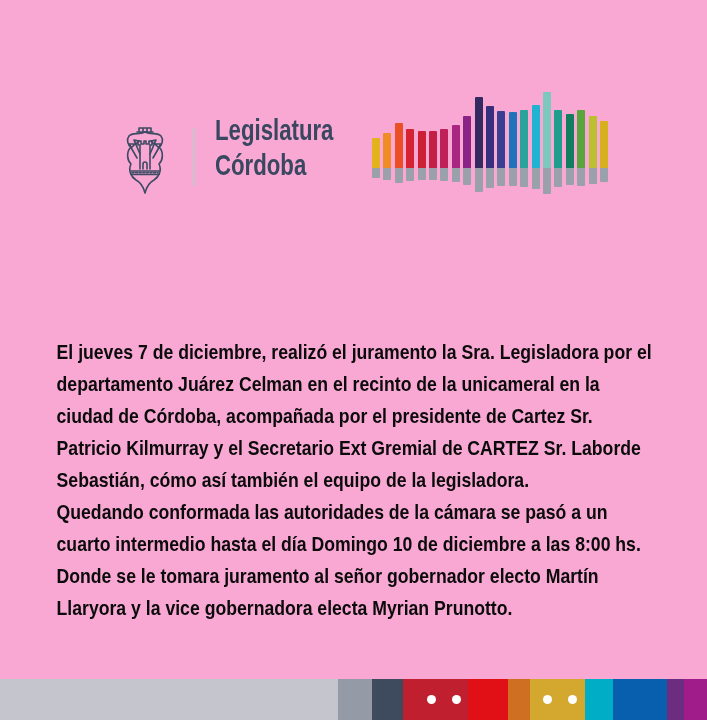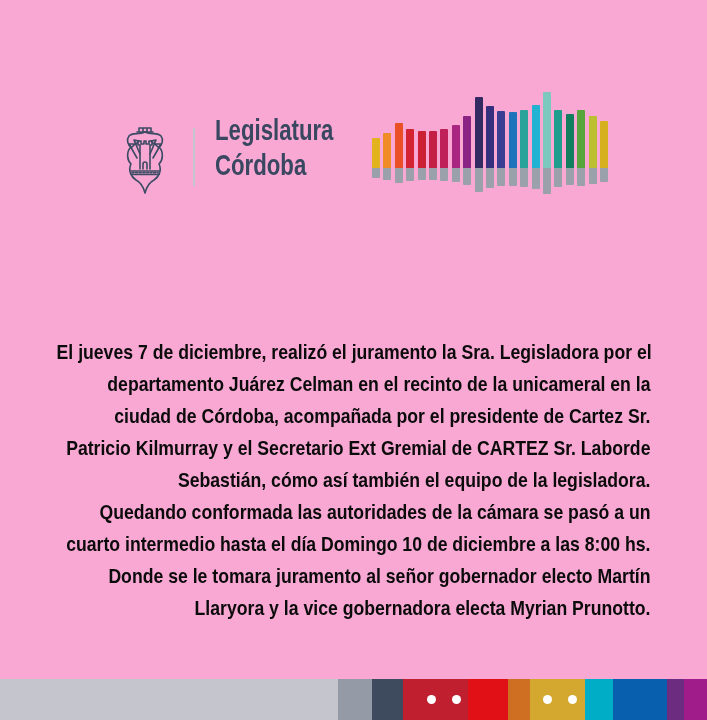--- a/index.html
+++ b/index.html
@@ -25,21 +25,21 @@
 
   
   .title-wrap { position:absolute; top:226px; left:0; width:707px; text-align:center; }
   .title-wrap span {
     display:inline-block; font-size:52px; font-weight:bold; letter-spacing:0.5px;
     line-height:1.08; color:#0b0b0b; border-bottom:5px solid #000;
     padding:0 4px 3px 4px; transform:scaleX(0.87); white-space:nowrap;
   }
 
   
-  .body-text { position:absolute; top:336px; left:0; width:707px; text-align:right; }
+  .body-text { position:absolute; top:336px; left:0; width:707px; text-align:left; }
   .body-line {
     font-weight:bold; font-size:21px; line-height:32px; color:#0b0b0b;
     white-space:nowrap; transform:scaleX(0.84); transform-origin:50% 50%;
   }
 
   
   .footer-stripe { position:absolute; left:0; top:679px; width:707px; height:41px; display:flex; }
   .stripe-seg { position:relative; height:41px; flex:none; }
   .stripe-dot {
     position:absolute; top:50%; margin-top:-4.5px; width:9px; height:9px;

